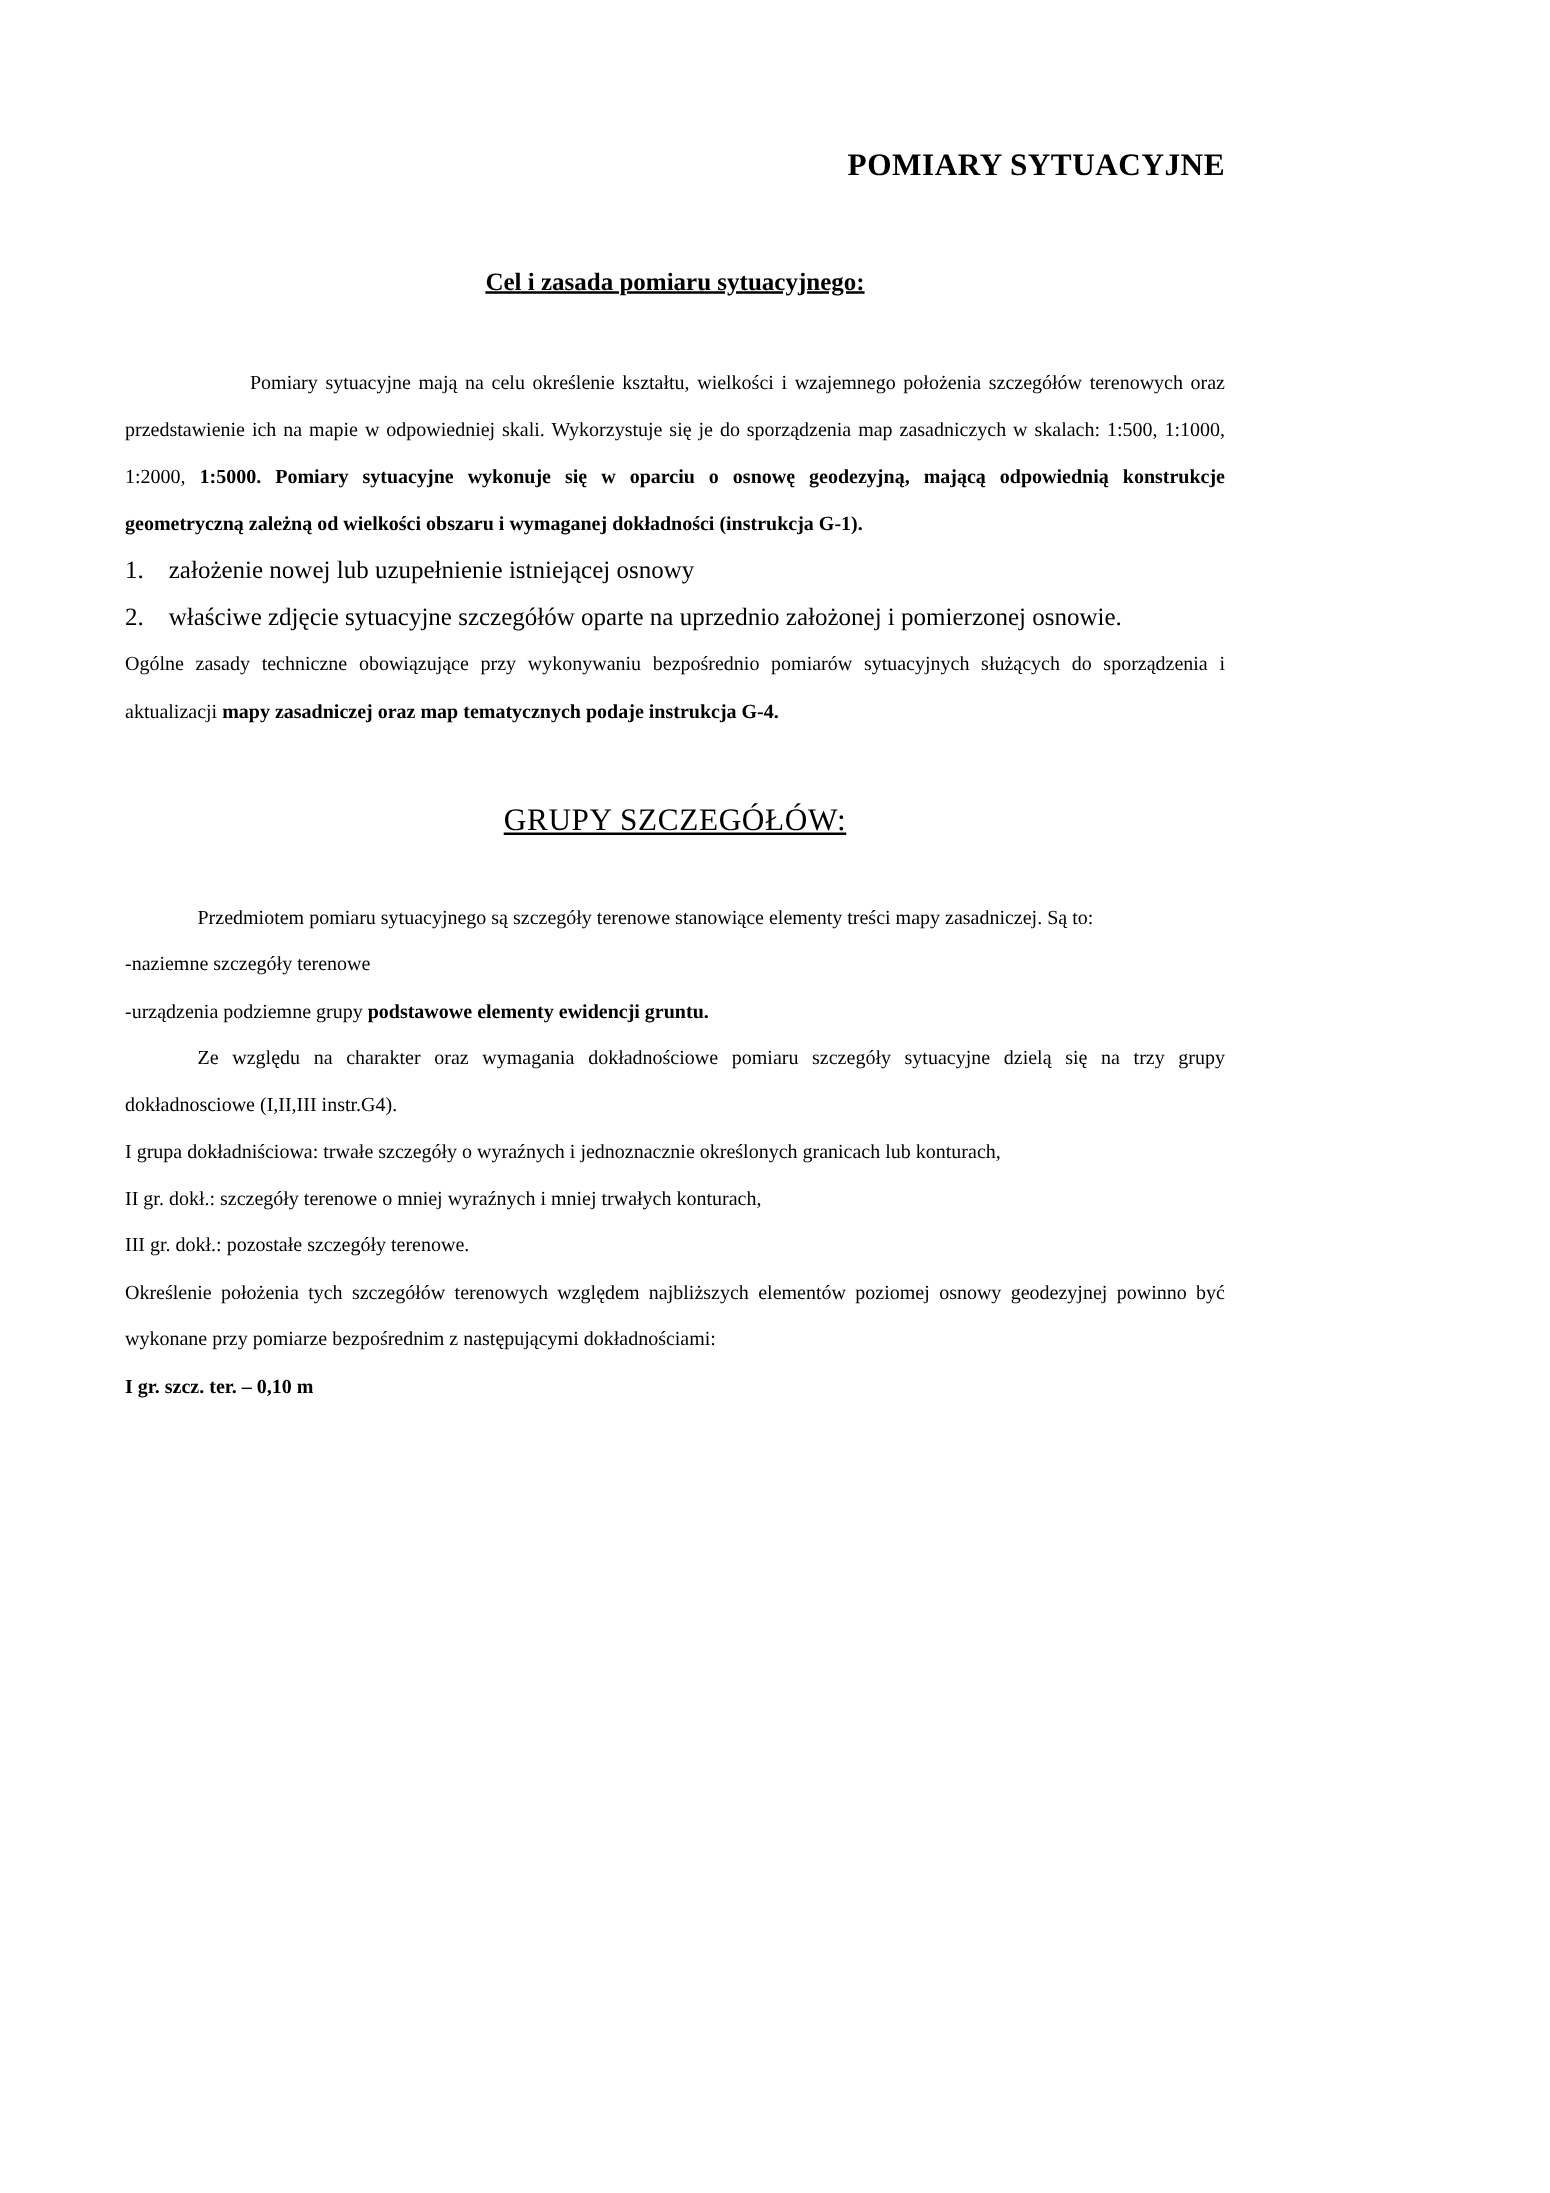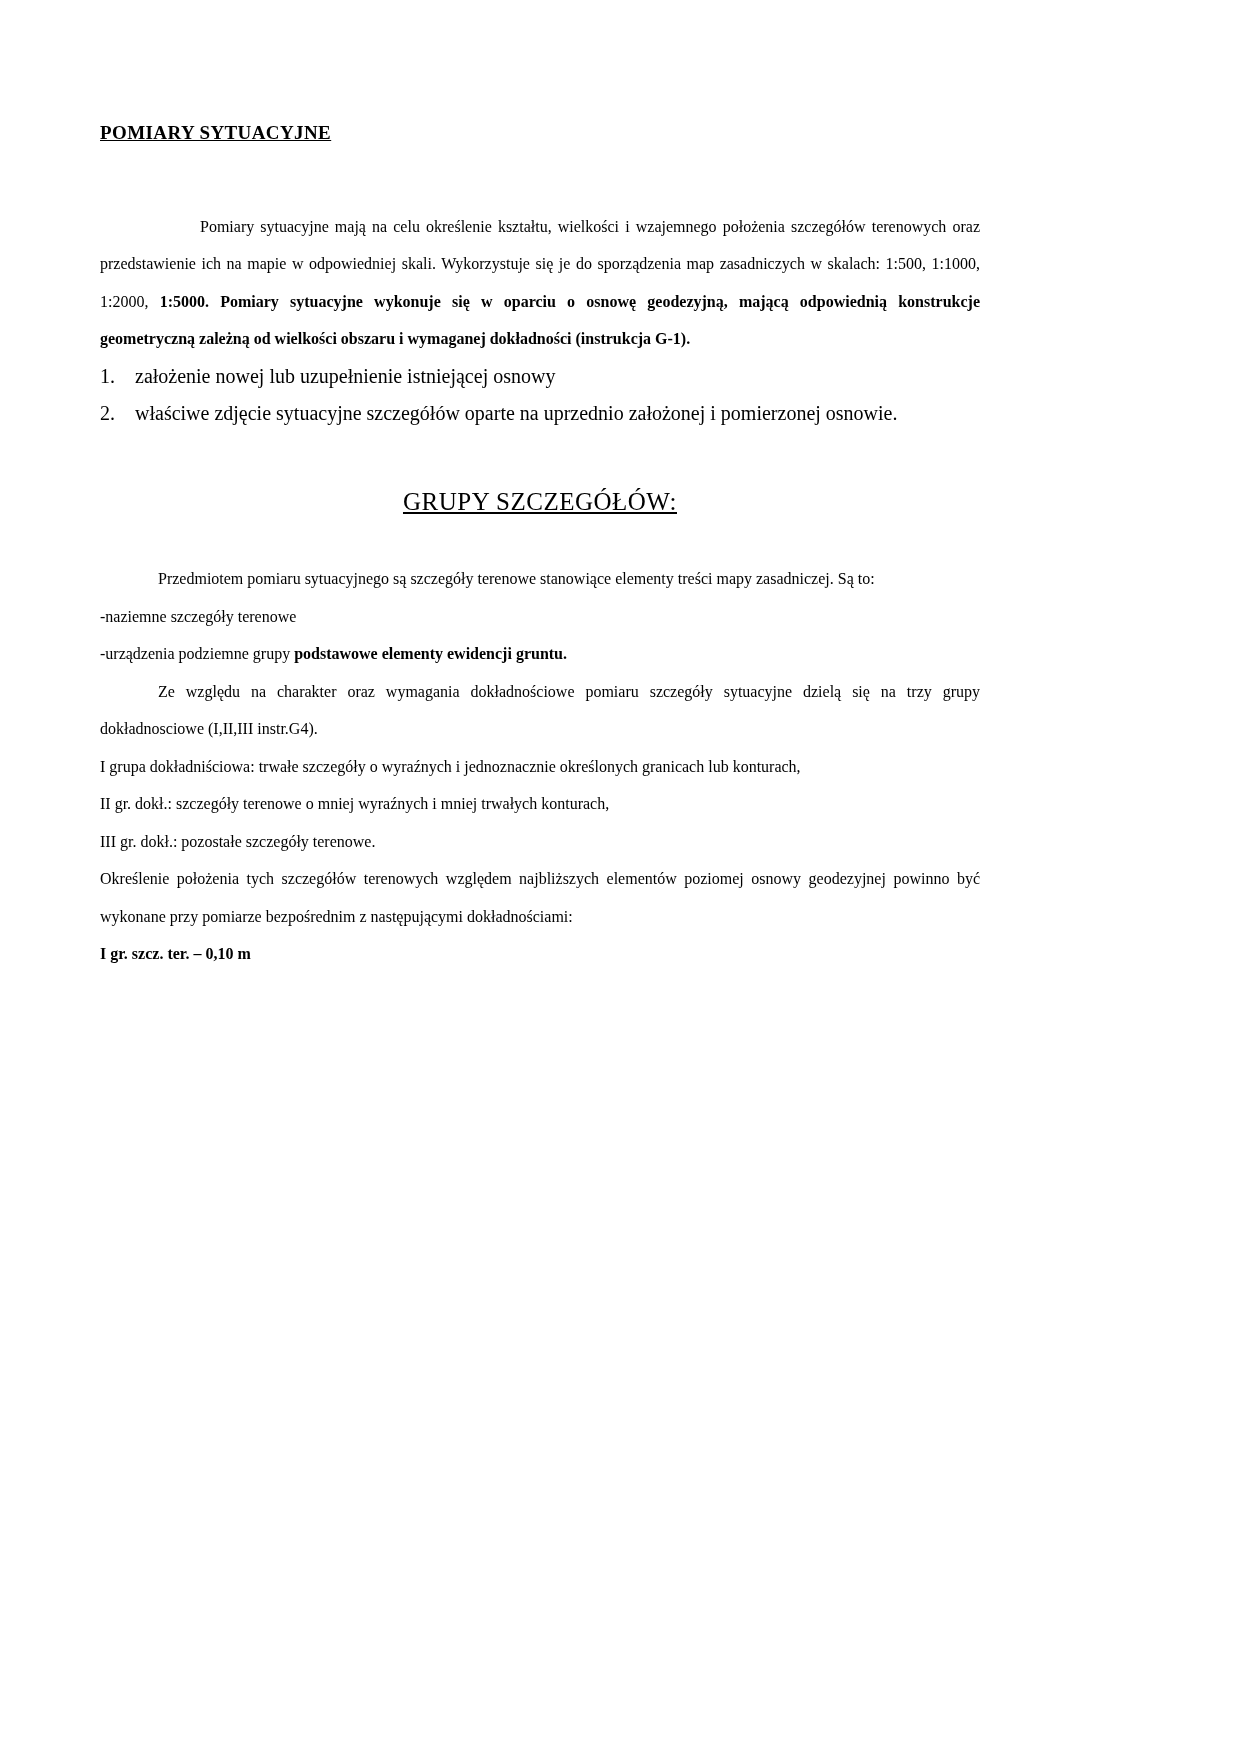--- a/index.html
+++ b/index.html
@@ -9,25 +9,24 @@
     min-height: 1754px;
     color: #000000;
     font-family: "Liberation Serif", "DejaVu Serif", serif;
   }
   .page {
     width: 880px;
     margin-left: 100px;
     padding-top: 114px;
   }
   .doc-title {
-    font-size: 19px;
+    font-size: 25px;
     font-weight: bold;
     letter-spacing: 0.4px;
-    text-align: left;
-    text-decoration: underline;
+    text-align: right;
     line-height: 37.5px;
     margin: 0 0 56px 0;
   }
   .sub-heading {
     font-size: 20px;
     font-weight: bold;
     text-align: center;
     text-decoration: underline;
     line-height: 37.5px;
     margin: 0 0 43px 0;
@@ -60,35 +59,37 @@
   .li-num { flex: 0 0 35px; }
   .li-text { flex: 1; max-width: 800px; text-align: left; }
 </style>
 </head>
 <body>
 
 <main class="page">
 
   <h1 class="doc-title">POMIARY SYTUACYJNE</h1>
 
+  <h2 class="sub-heading">Cel i zasada pomiaru sytuacyjnego:</h2>
 
   <p class="p ind-xl"><span>Pomiary sytuacyjne mają na celu określenie kształtu, wielkości i wzajemnego położenia szczegółów terenowych oraz przedstawienie ich na mapie w odpowiedniej skali. Wykorzystuje się je do sporządzenia map zasadniczych w skalach: 1:500, 1:1000, 1:2000, </span><b>1:5000. Pomiary sytuacyjne wykonuje się w oparciu o osnowę geodezyjną, mającą odpowiednią konstrukcje geometryczną zależną od wielkości obszaru i wymaganej dokładności (instrukcja G-1).</b></p>
 
 
   <div class="olist">
     <div class="li">
       <span class="li-num">1.</span>
       <span class="li-text">założenie nowej lub uzupełnienie istniejącej osnowy</span>
     </div>
     <div class="li">
       <span class="li-num">2.</span>
       <span class="li-text">właściwe zdjęcie sytuacyjne szczegółów oparte na uprzednio założonej i pomierzonej osnowie.</span>
     </div>
   </div>
 
+  <p class="p"><span>Ogólne zasady techniczne obowiązujące przy wykonywaniu bezpośrednio pomiarów sytuacyjnych służących do sporządzenia i aktualizacji </span><b>mapy zasadniczej oraz map tematycznych podaje instrukcja G-4.</b></p>
 
   <h2 class="section-heading">GRUPY SZCZEGÓŁÓW:</h2>
 
   <p class="p ind-md">Przedmiotem pomiaru sytuacyjnego są szczegóły terenowe stanowiące elementy treści mapy zasadniczej. Są to:</p>
 
   <p class="p">-naziemne szczegóły terenowe</p>
 
   <p class="p"><span>-urządzenia podziemne grupy </span><b>podstawowe elementy ewidencji gruntu.</b></p>
 
   <p class="p ind-md">Ze względu na charakter oraz wymagania dokładnościowe pomiaru szczegóły sytuacyjne dzielą się na trzy grupy dokładnosciowe (I,II,III instr.G4).</p>

